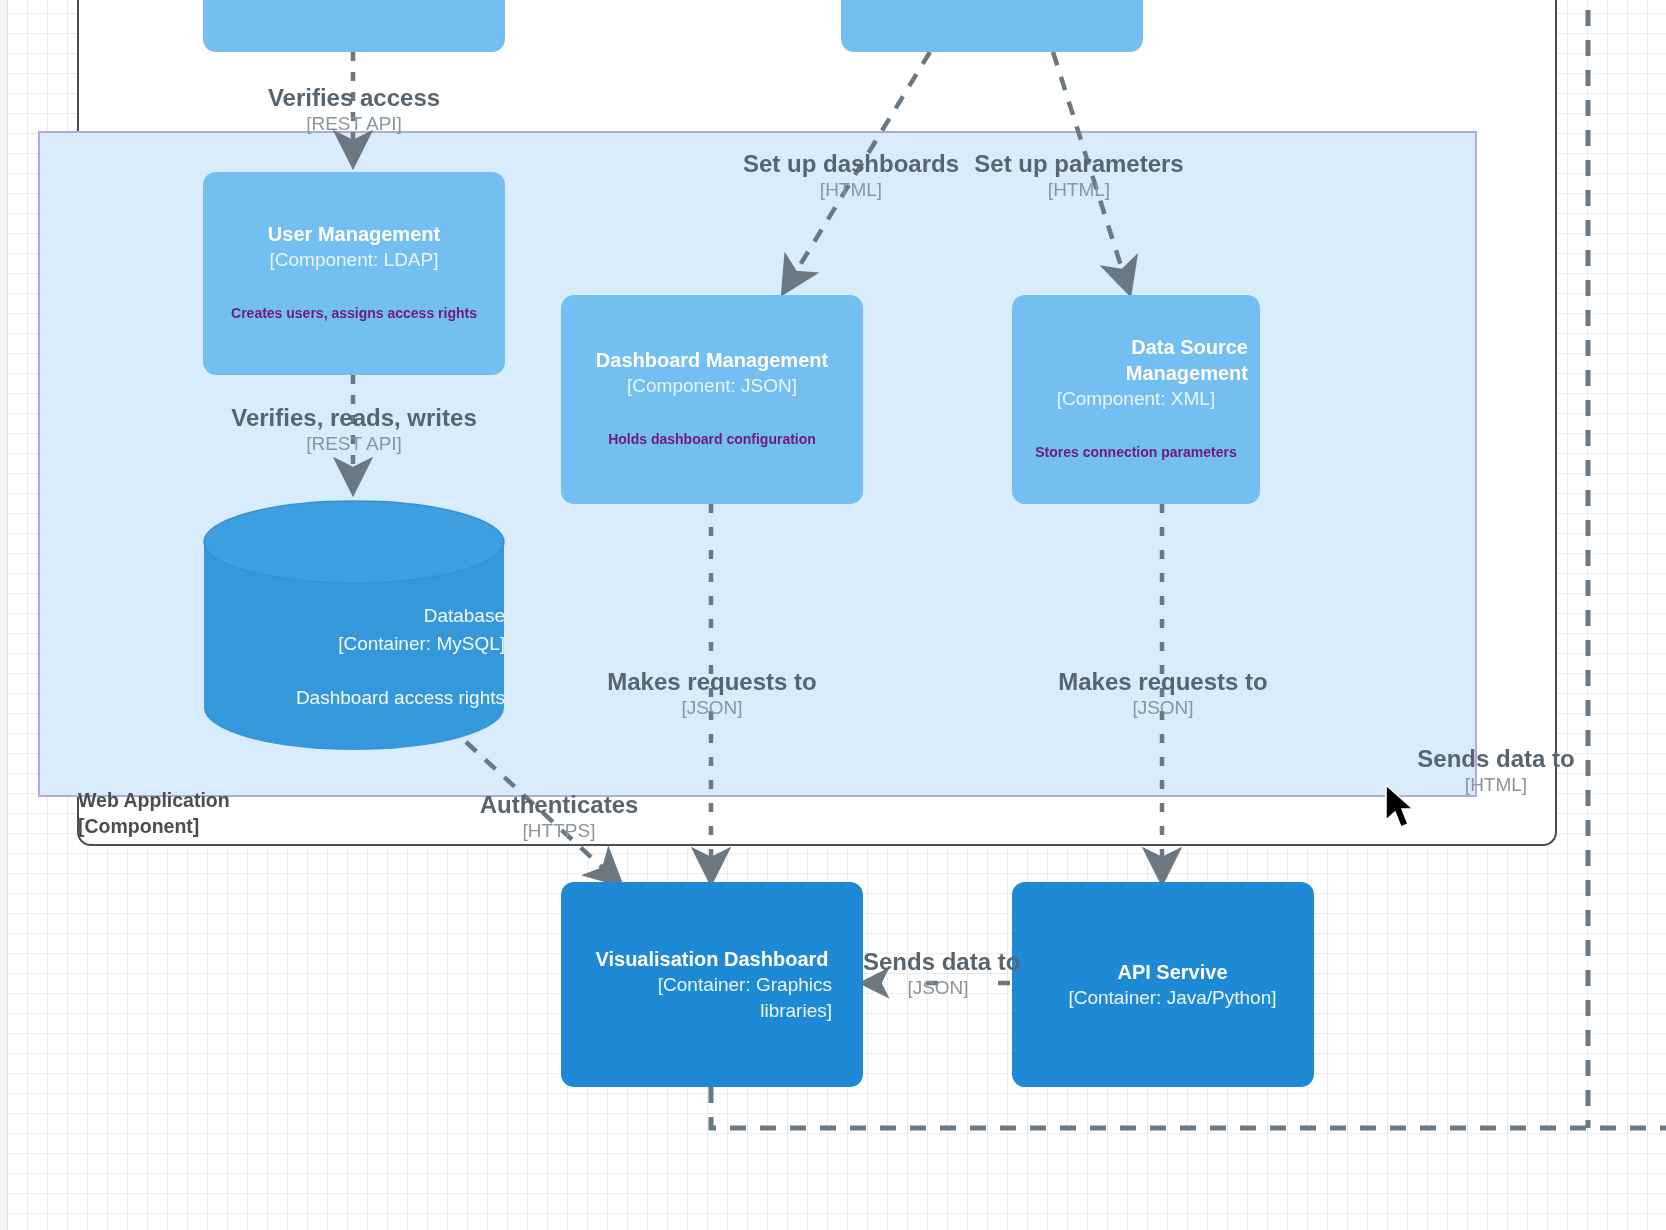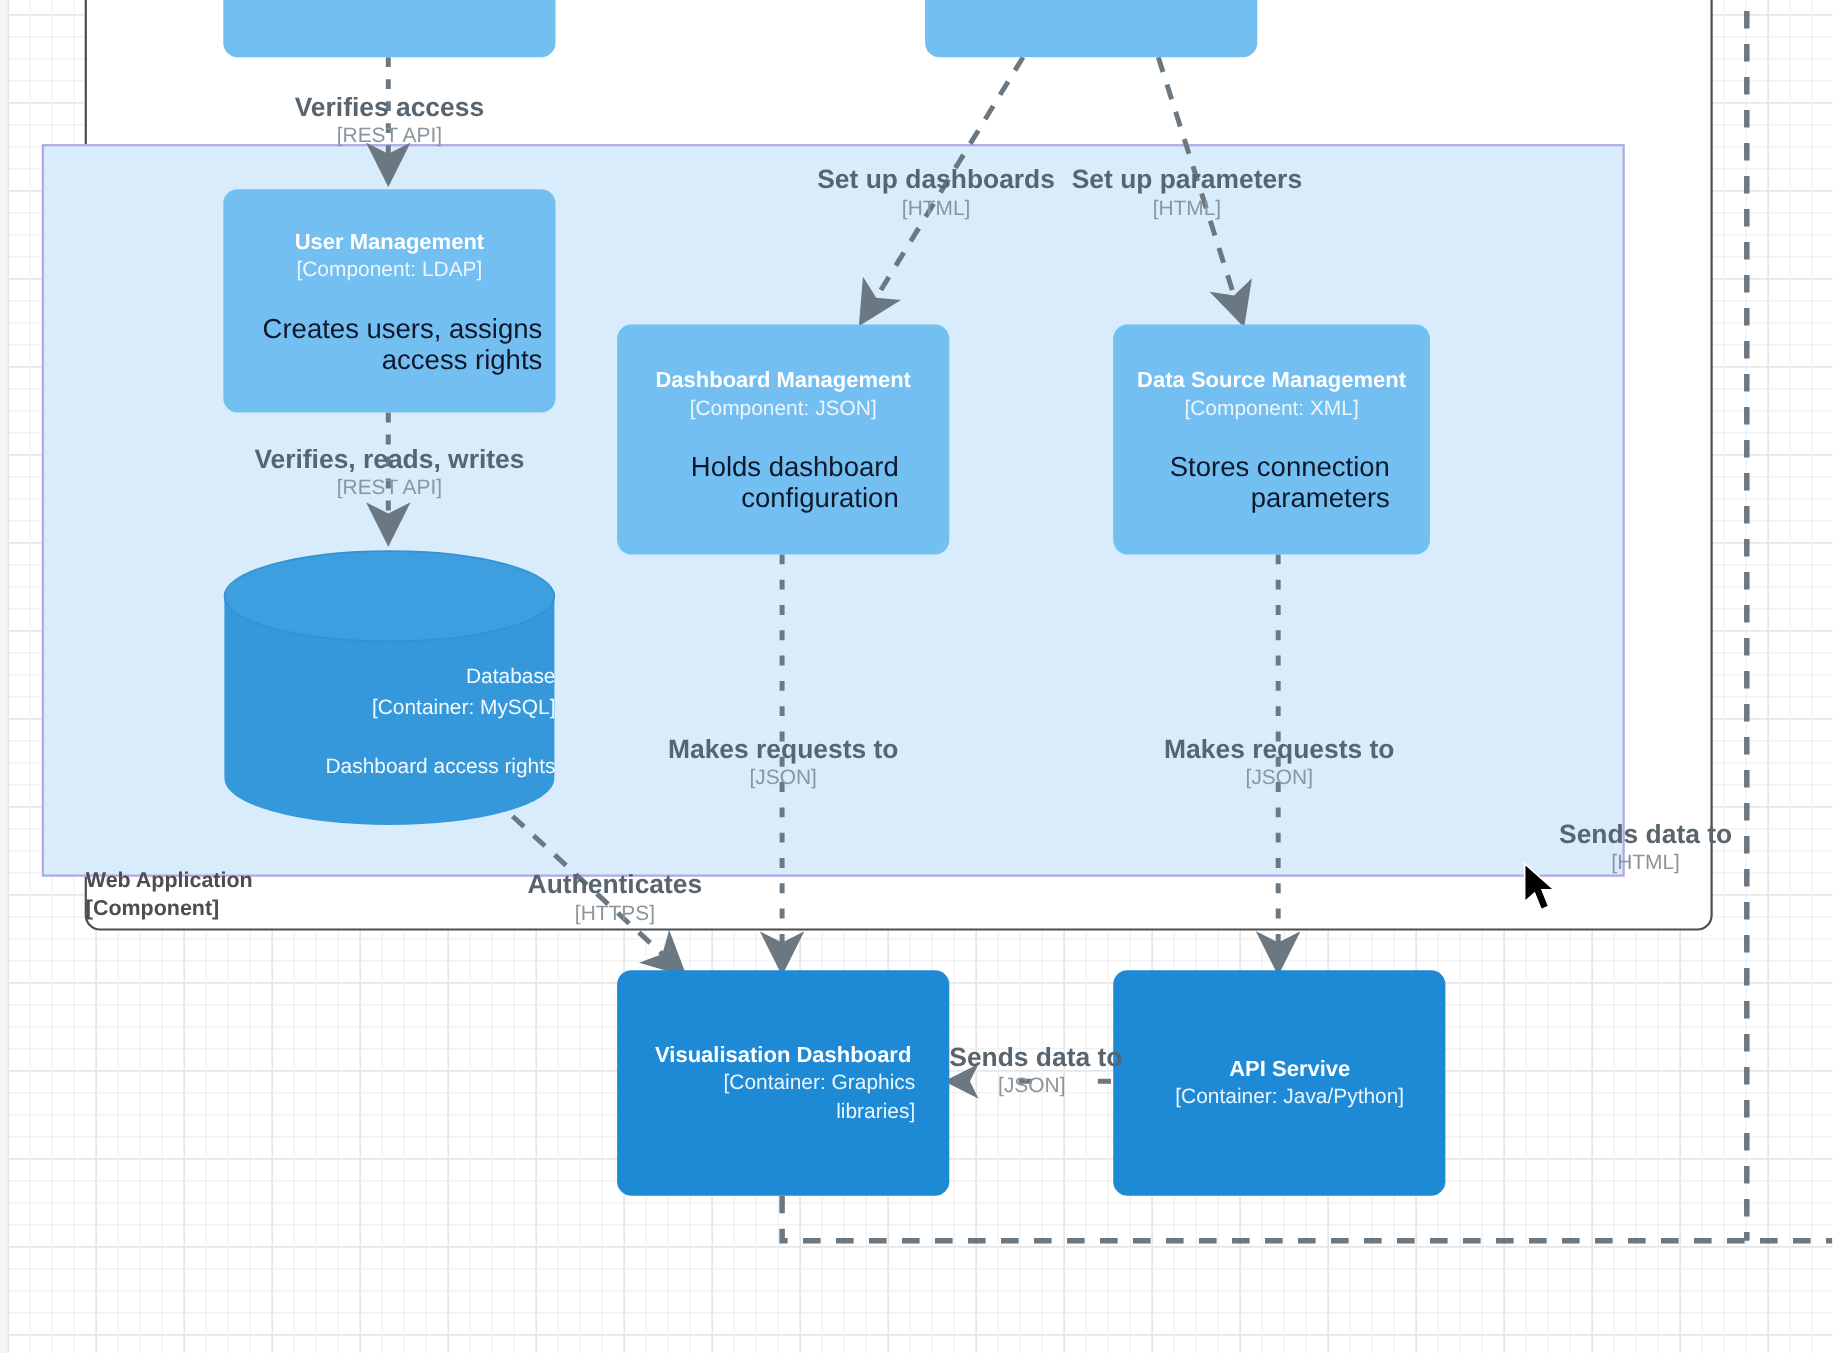--- a/index.html
+++ b/index.html
@@ -83,25 +83,25 @@
     font-weight: bold;
     line-height: 26px;
   }
   .node .n-tech {
     font-size: 19px;
     font-weight: normal;
     line-height: 26px;
     color: #eaf5fe;
   }
   .node .n-desc {
-    font-size: 25px;
-    font-weight: normal;
+    font-size: 14px;
+    font-weight: bold;
     line-height: 28px;
     margin-top: 26px;
-    color: #0f172a;
+    color: #701a75;
   }
 
   
   .cyl {
     position: absolute;
   }
   .cyl svg { position: absolute; left: 0; top: 0; }
   .cyl .cyl-text {
     position: absolute;
     left: 0;
@@ -201,21 +201,21 @@
     <div class="n-tech">[Component: LDAP]</div>
     <div class="n-desc">Creates users, assigns access rights</div>
   </div>
 
   <div class="node light" style="left:561px; top:295px; width:302px; height:209px;">
     <div class="n-title">Dashboard Management</div>
     <div class="n-tech">[Component: JSON]</div>
     <div class="n-desc" style="max-width:210px;">Holds dashboard configuration</div>
   </div>
 
-  <div class="node light" style="left:1012px; top:295px; width:288px; height:209px;">
+  <div class="node light" style="left:1012px; top:295px; width:248px; height:209px;">
     <div class="n-title">Data Source Management</div>
     <div class="n-tech">[Component: XML]</div>
     <div class="n-desc" style="max-width:215px;">Stores connection parameters</div>
   </div>
 
   <div class="cyl" style="left:203px; top:500px; width:302px; height:250px;">
     <svg width="302" height="250" viewBox="0 0 302 250" xmlns="http://www.w3.org/2000/svg">
       <path d="M1,42 L1,208 A150,42 0 0 0 301,208 L301,42 Z" fill="#3498db"></path>
       <ellipse cx="151" cy="42" rx="150" ry="41" fill="#3d9ee0" stroke="#3492d2" stroke-width="1.5"></ellipse>
     </svg>

